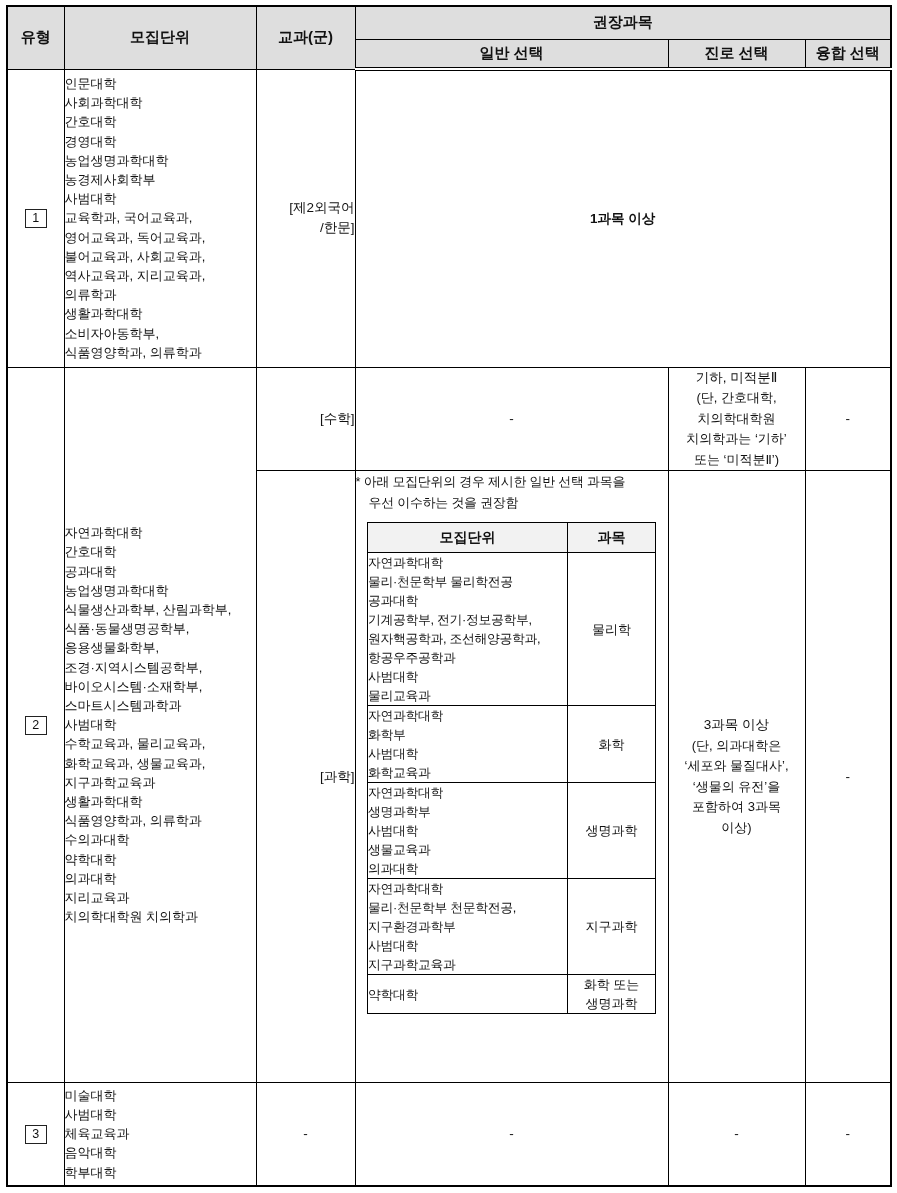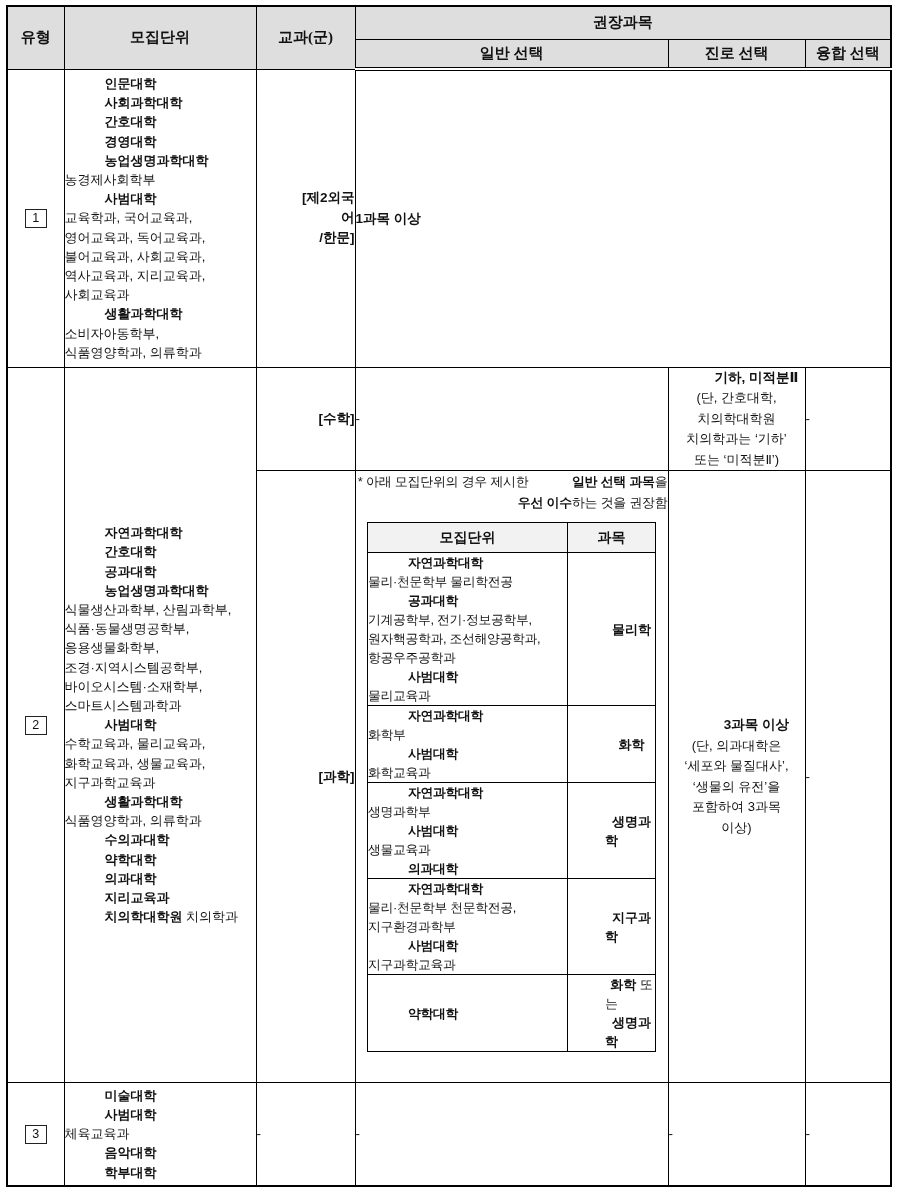--- a/index.html
+++ b/index.html
@@ -23,56 +23,56 @@
   }
   thead th {
     background:#dedede;
     font-weight:bold;
     font-size:15px;
     text-align:center;
     vertical-align:middle;
   }
   tr.head-top { height:33px; }
   tr.head-sub { height:30px; }
-  tr.head-sub th, th.rowspan2 { border-bottom:4px double #000;font-family:Liberation Serif, serif; }
+  tr.head-sub th, th.rowspan2 { border-bottom:4px double #000; }
 
   tr.r1  { height:298px; }
   tr.r2a { height:103px; }
   tr.r2b { height:612px; }
   tr.r3  { height:103px; }
 
   .type-cell { text-align:center; vertical-align:middle; }
   .numbox {
     display:inline-block;
     border:1px solid #222;
     min-width:12px;
     padding:1px 4px 2px 4px;
     font-size:12.5px;
     line-height:14px;
     text-align:center;
     background:#fff;
   }
 
   .unit-cell { vertical-align:middle; padding:4px 4px 4px 14px; font-size:13px; text-align:left; }
   .ln { line-height:19.2px; white-space:nowrap; }
-  .ln span.b { font-weight:bold;padding-left:40px; }
+  .ln span.b { font-weight:normal; }
 
   .subj-cell { text-align:right; vertical-align:middle; font-size:13.5px; }
   .subj-cell .ln { line-height:20px; white-space:normal; }
 
-  .center-cell { text-align:left; vertical-align:middle; font-size:13.5px; }
+  .center-cell { text-align:center; vertical-align:middle; font-size:13.5px; }
   .center-cell.bold { font-weight:bold; }
 
   .career-cell { text-align:center; vertical-align:middle; font-size:13px; padding:2px; }
   .career-cell .ln { line-height:20.5px; white-space:normal; }
   .career-cell .ln span.b { font-size:13.5px; }
 
   .general-science-cell { vertical-align:top; text-align:left; padding:7px 6px 6px 8px; }
   .note { font-size:12.9px; }
-  .note .ln { line-height:21px; white-space:nowrap; letter-spacing:-0.2px;text-align:right; }
+  .note .ln { line-height:21px; white-space:nowrap; letter-spacing:-0.2px; }
   .note .ln + .ln { padding-left:13px; }
 
   table.inner {
     border-collapse:collapse;
     table-layout:fixed;
     width:288px;
     margin:9px auto 0 auto;
     border:1px solid #000;
   }
   table.inner th, table.inner td { border:1px solid #000; }
@@ -125,21 +125,21 @@
             <div class="ln"><span class="b">사회과학대학</span></div>
             <div class="ln"><span class="b">간호대학</span></div>
             <div class="ln"><span class="b">경영대학</span></div>
             <div class="ln"><span class="b">농업생명과학대학</span></div>
             <div class="ln"><span>농경제사회학부</span></div>
             <div class="ln"><span class="b">사범대학</span></div>
             <div class="ln"><span>교육학과, 국어교육과,</span></div>
             <div class="ln"><span>영어교육과, 독어교육과,</span></div>
             <div class="ln"><span>불어교육과, 사회교육과,</span></div>
             <div class="ln"><span>역사교육과, 지리교육과,</span></div>
-            <div class="ln"><span>사회교육과</span></div>
+            <div class="ln"><span>의류학과</span></div>
             <div class="ln"><span class="b">생활과학대학</span></div>
             <div class="ln"><span>소비자아동학부,</span></div>
             <div class="ln"><span>식품영양학과, 의류학과</span></div>
           </td>
         <td class="subj-cell">
             <div class="ln"><span class="b">[제2외국어</span></div>
             <div class="ln"><span class="b">/한문]</span></div>
           </td>
         <td class="center-cell bold" colspan="3">1과목 이상</td>
       </tr>

